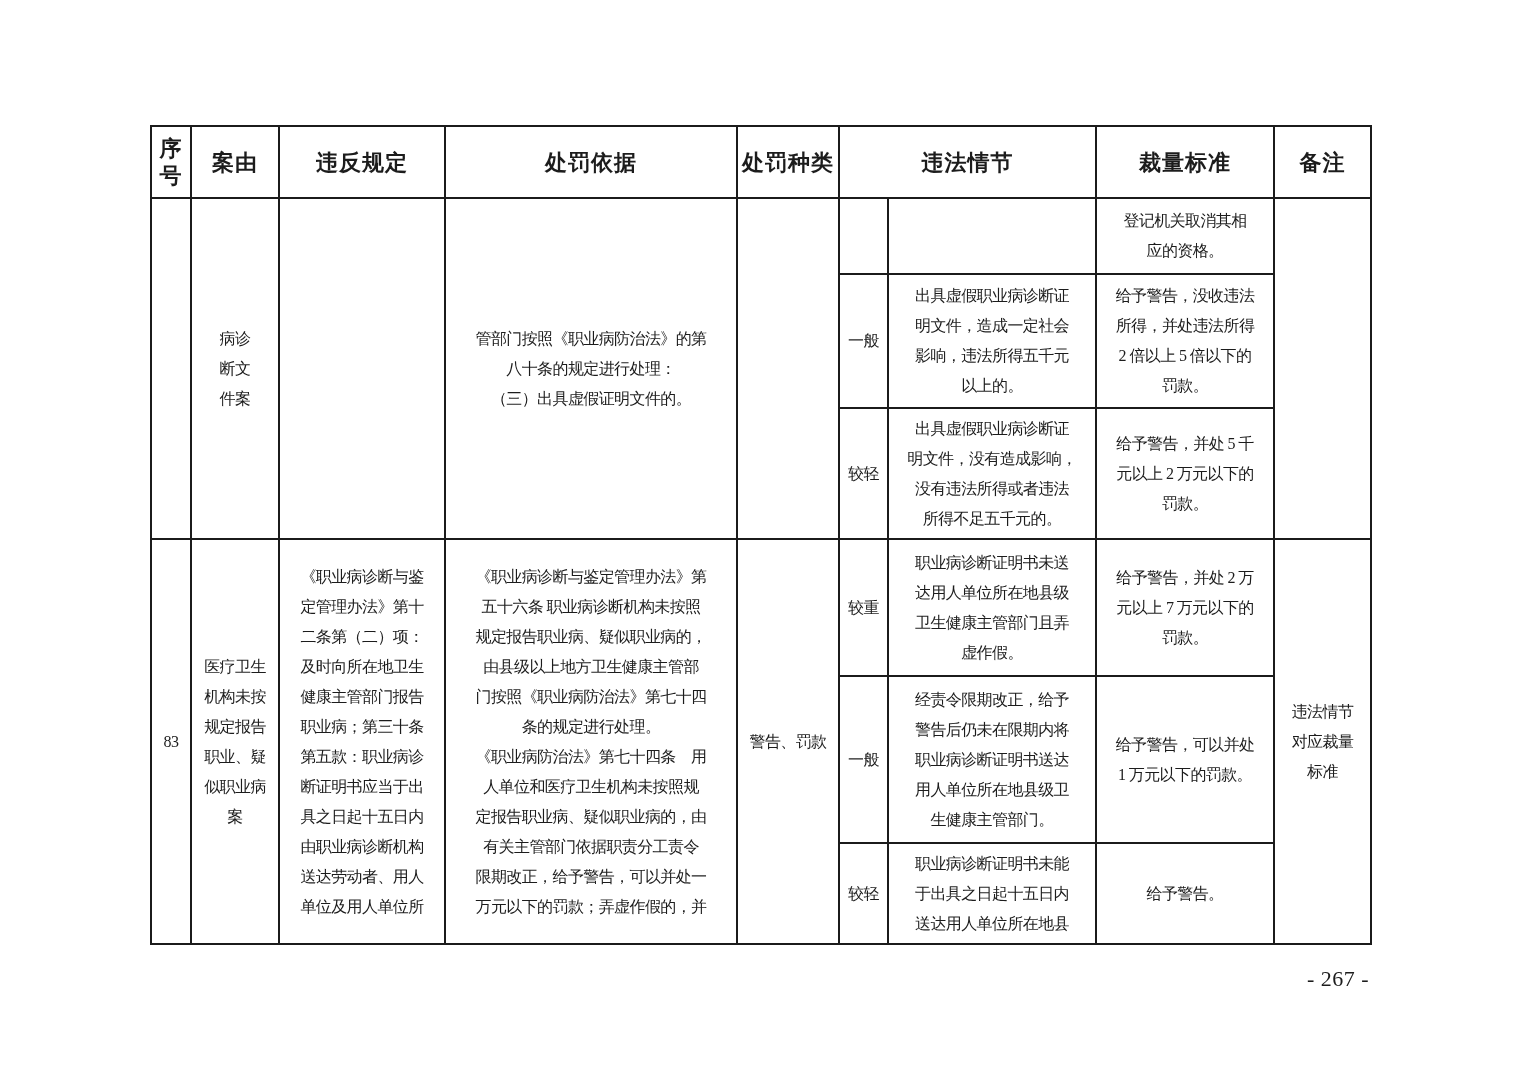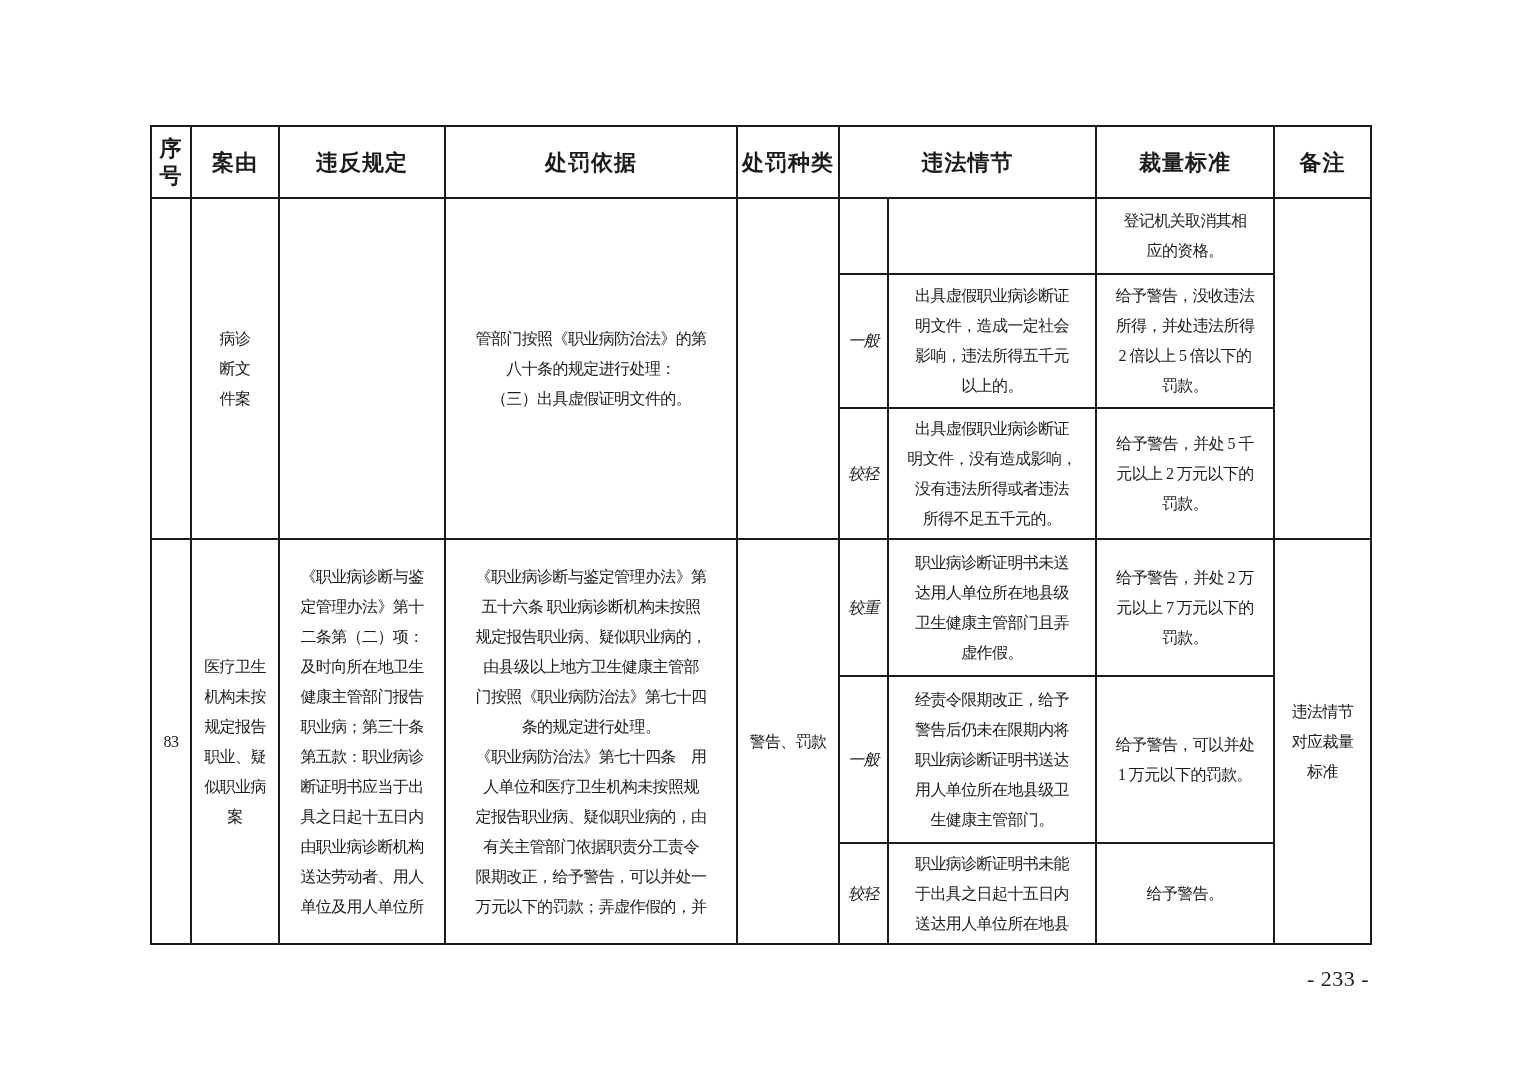--- a/index.html
+++ b/index.html
@@ -49,21 +49,21 @@
     padding: 2px 5px;
     text-align: center;
   }
   td.top { vertical-align: top; }
   td.serial { text-align: center; font-size: 21px; margin-top: 40px; }
   td.cause { padding: 4px 2px 2px 6px; border-radius: 32px; }
   td.cause83 { padding: 2px 2px 2px 6px; letter-spacing: 0.5px; }
   td.violation { letter-spacing: -0.4px; padding: 2px 2px 2px 4px; }
   td.basis { letter-spacing: -0.5px; padding: 4px 4px 2px 6px; border-radius: 30px; }
   td.ptype { text-align: center; letter-spacing: -1.2px; padding: 2px 1px; margin-top: 28px; }
-  td.level { text-align: center; padding: 2px 1px; letter-spacing: -1px; font-style: italic; }
+  td.level { text-align: center; padding: 2px 1px; letter-spacing: -1px; }
   td.desc { letter-spacing: -0.8px; padding: 2px 4px; }
   td.standard { letter-spacing: -1.4px; padding: 2px 3px; }
   td.remark {
     vertical-align: top;
     padding: 14px 3px 2px 5px;
     letter-spacing: 0.5px;
     line-height: 31px;
   }
   .page-footer {
     position: absolute;
@@ -201,13 +201,13 @@
     <tr style="height:101px">
       <td class="level">较轻</td>
       <td class="desc">职业病诊断证明书未能
 于出具之日起十五日内
 送达用人单位所在地县</td>
       <td class="standard">给予警告。</td>
     </tr>
   </tbody>
 </table>
 
-<div class="page-footer">- 233 -</div>
+<div class="page-footer">- 267 -</div>
 
 </body></html>

